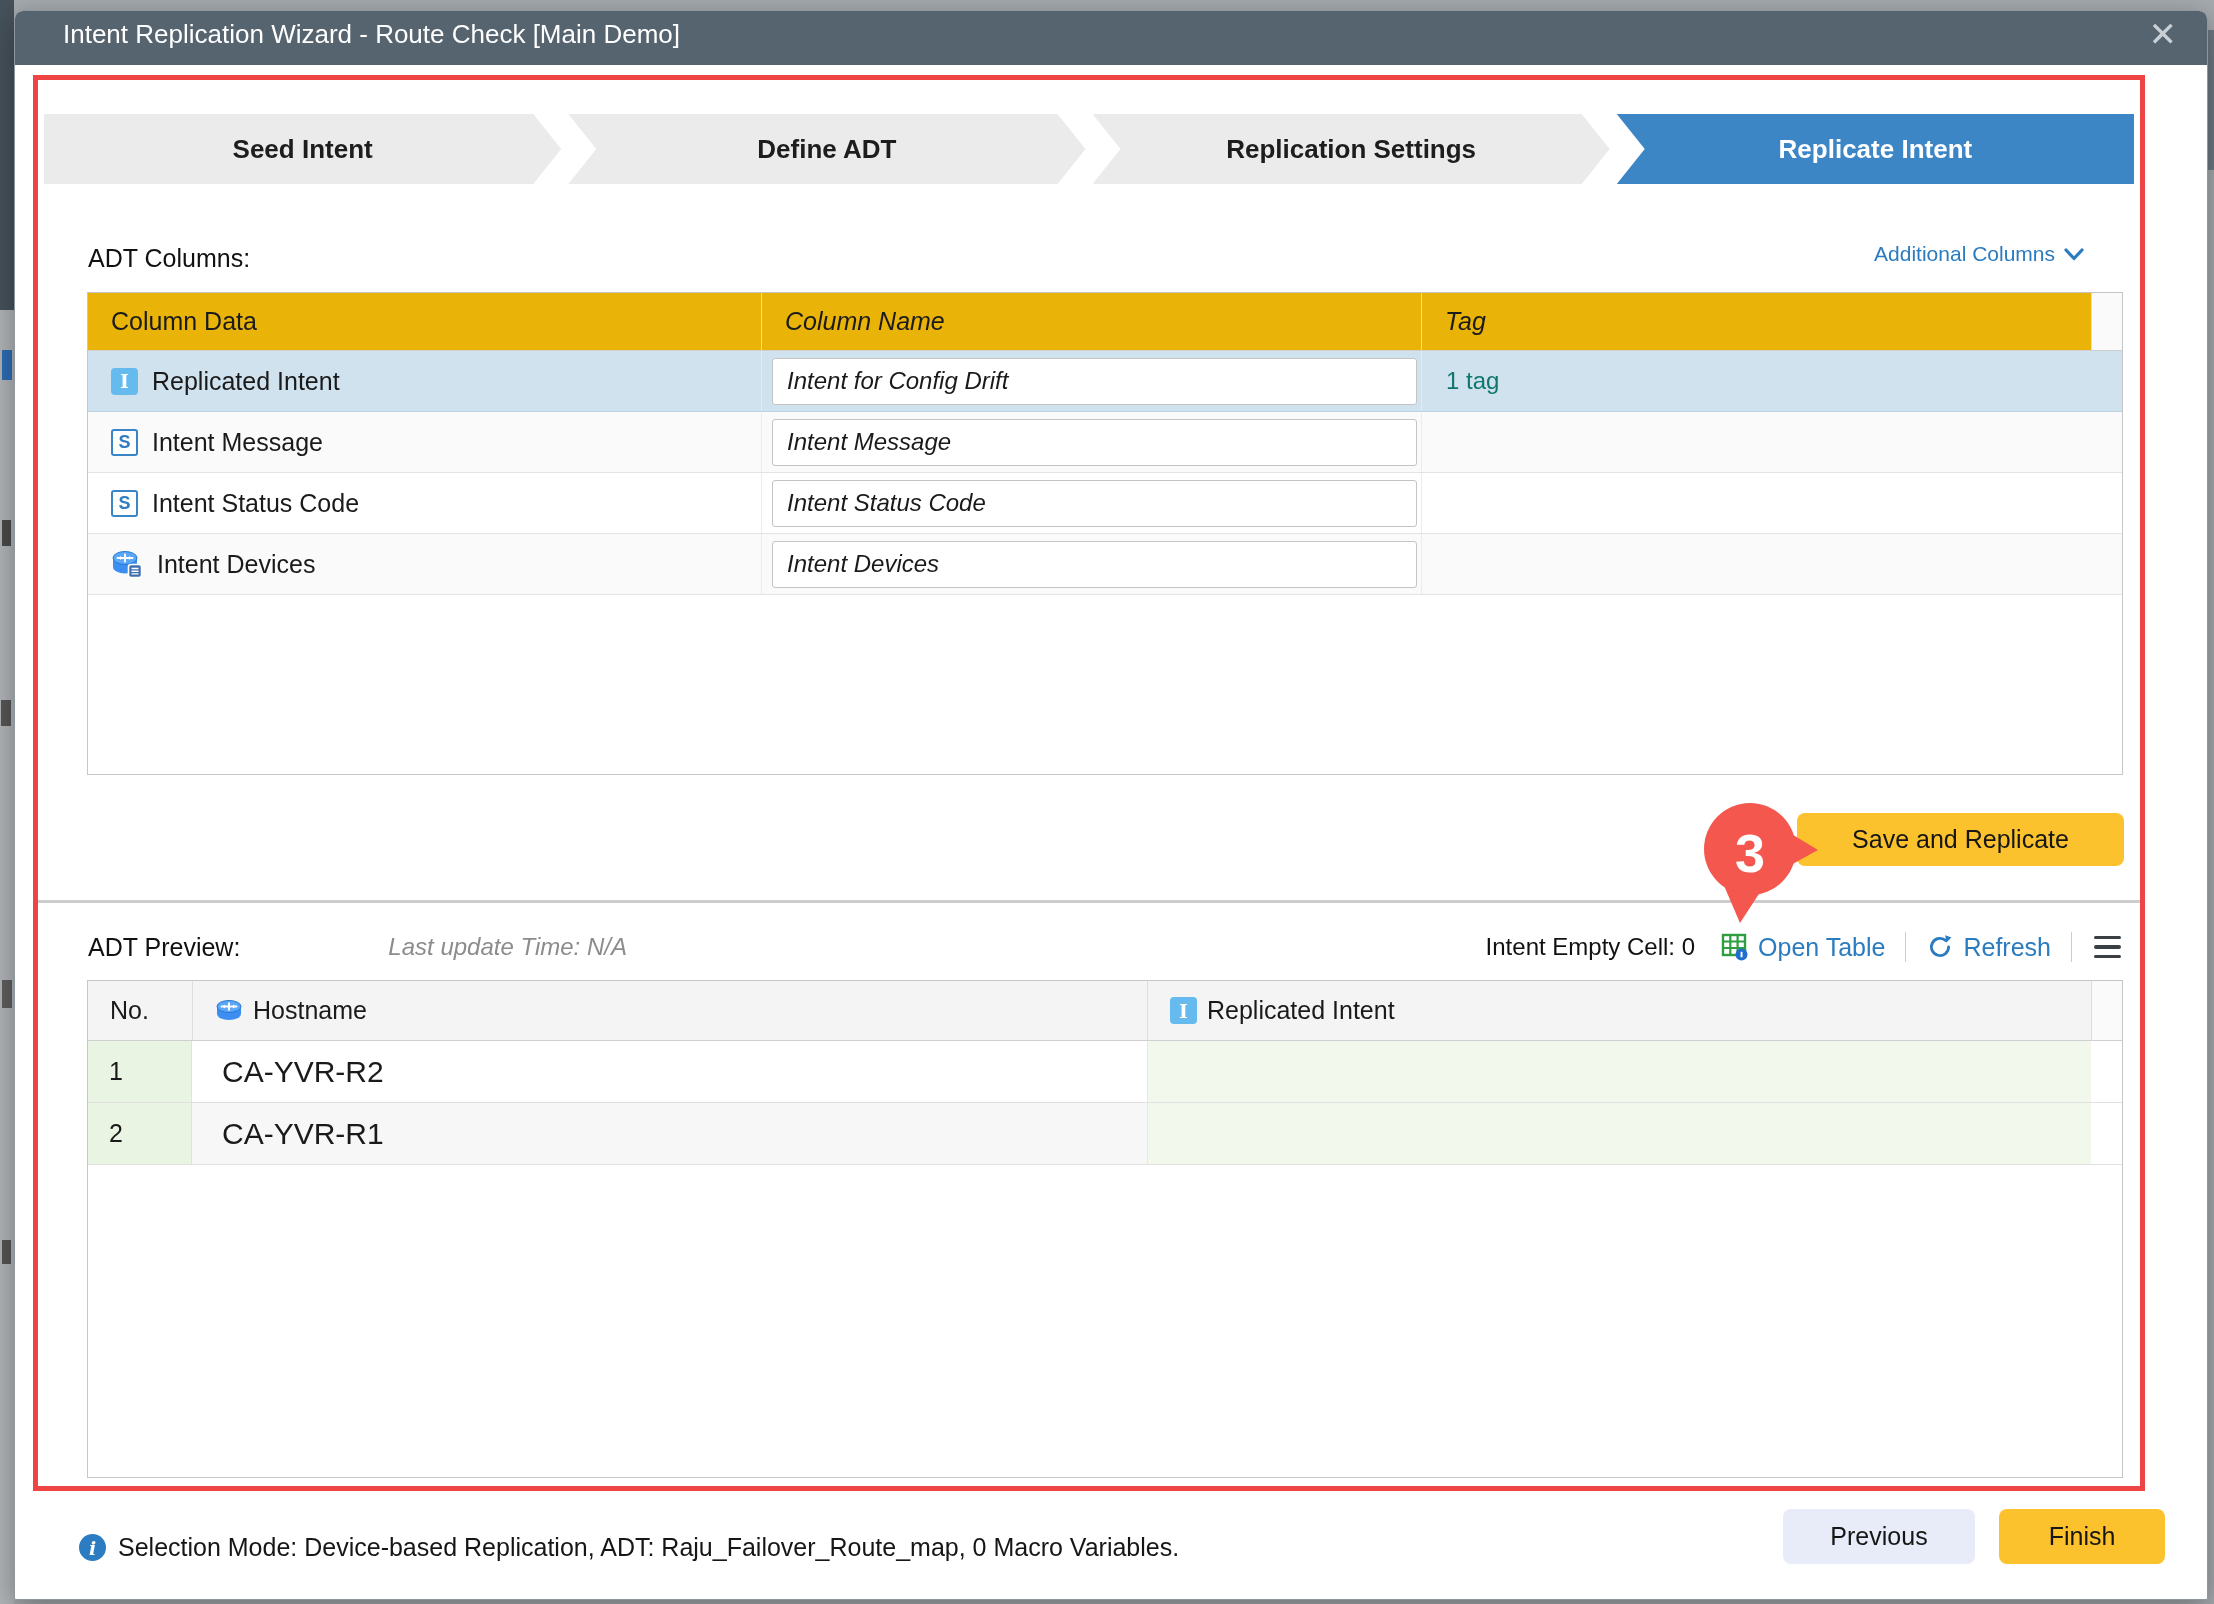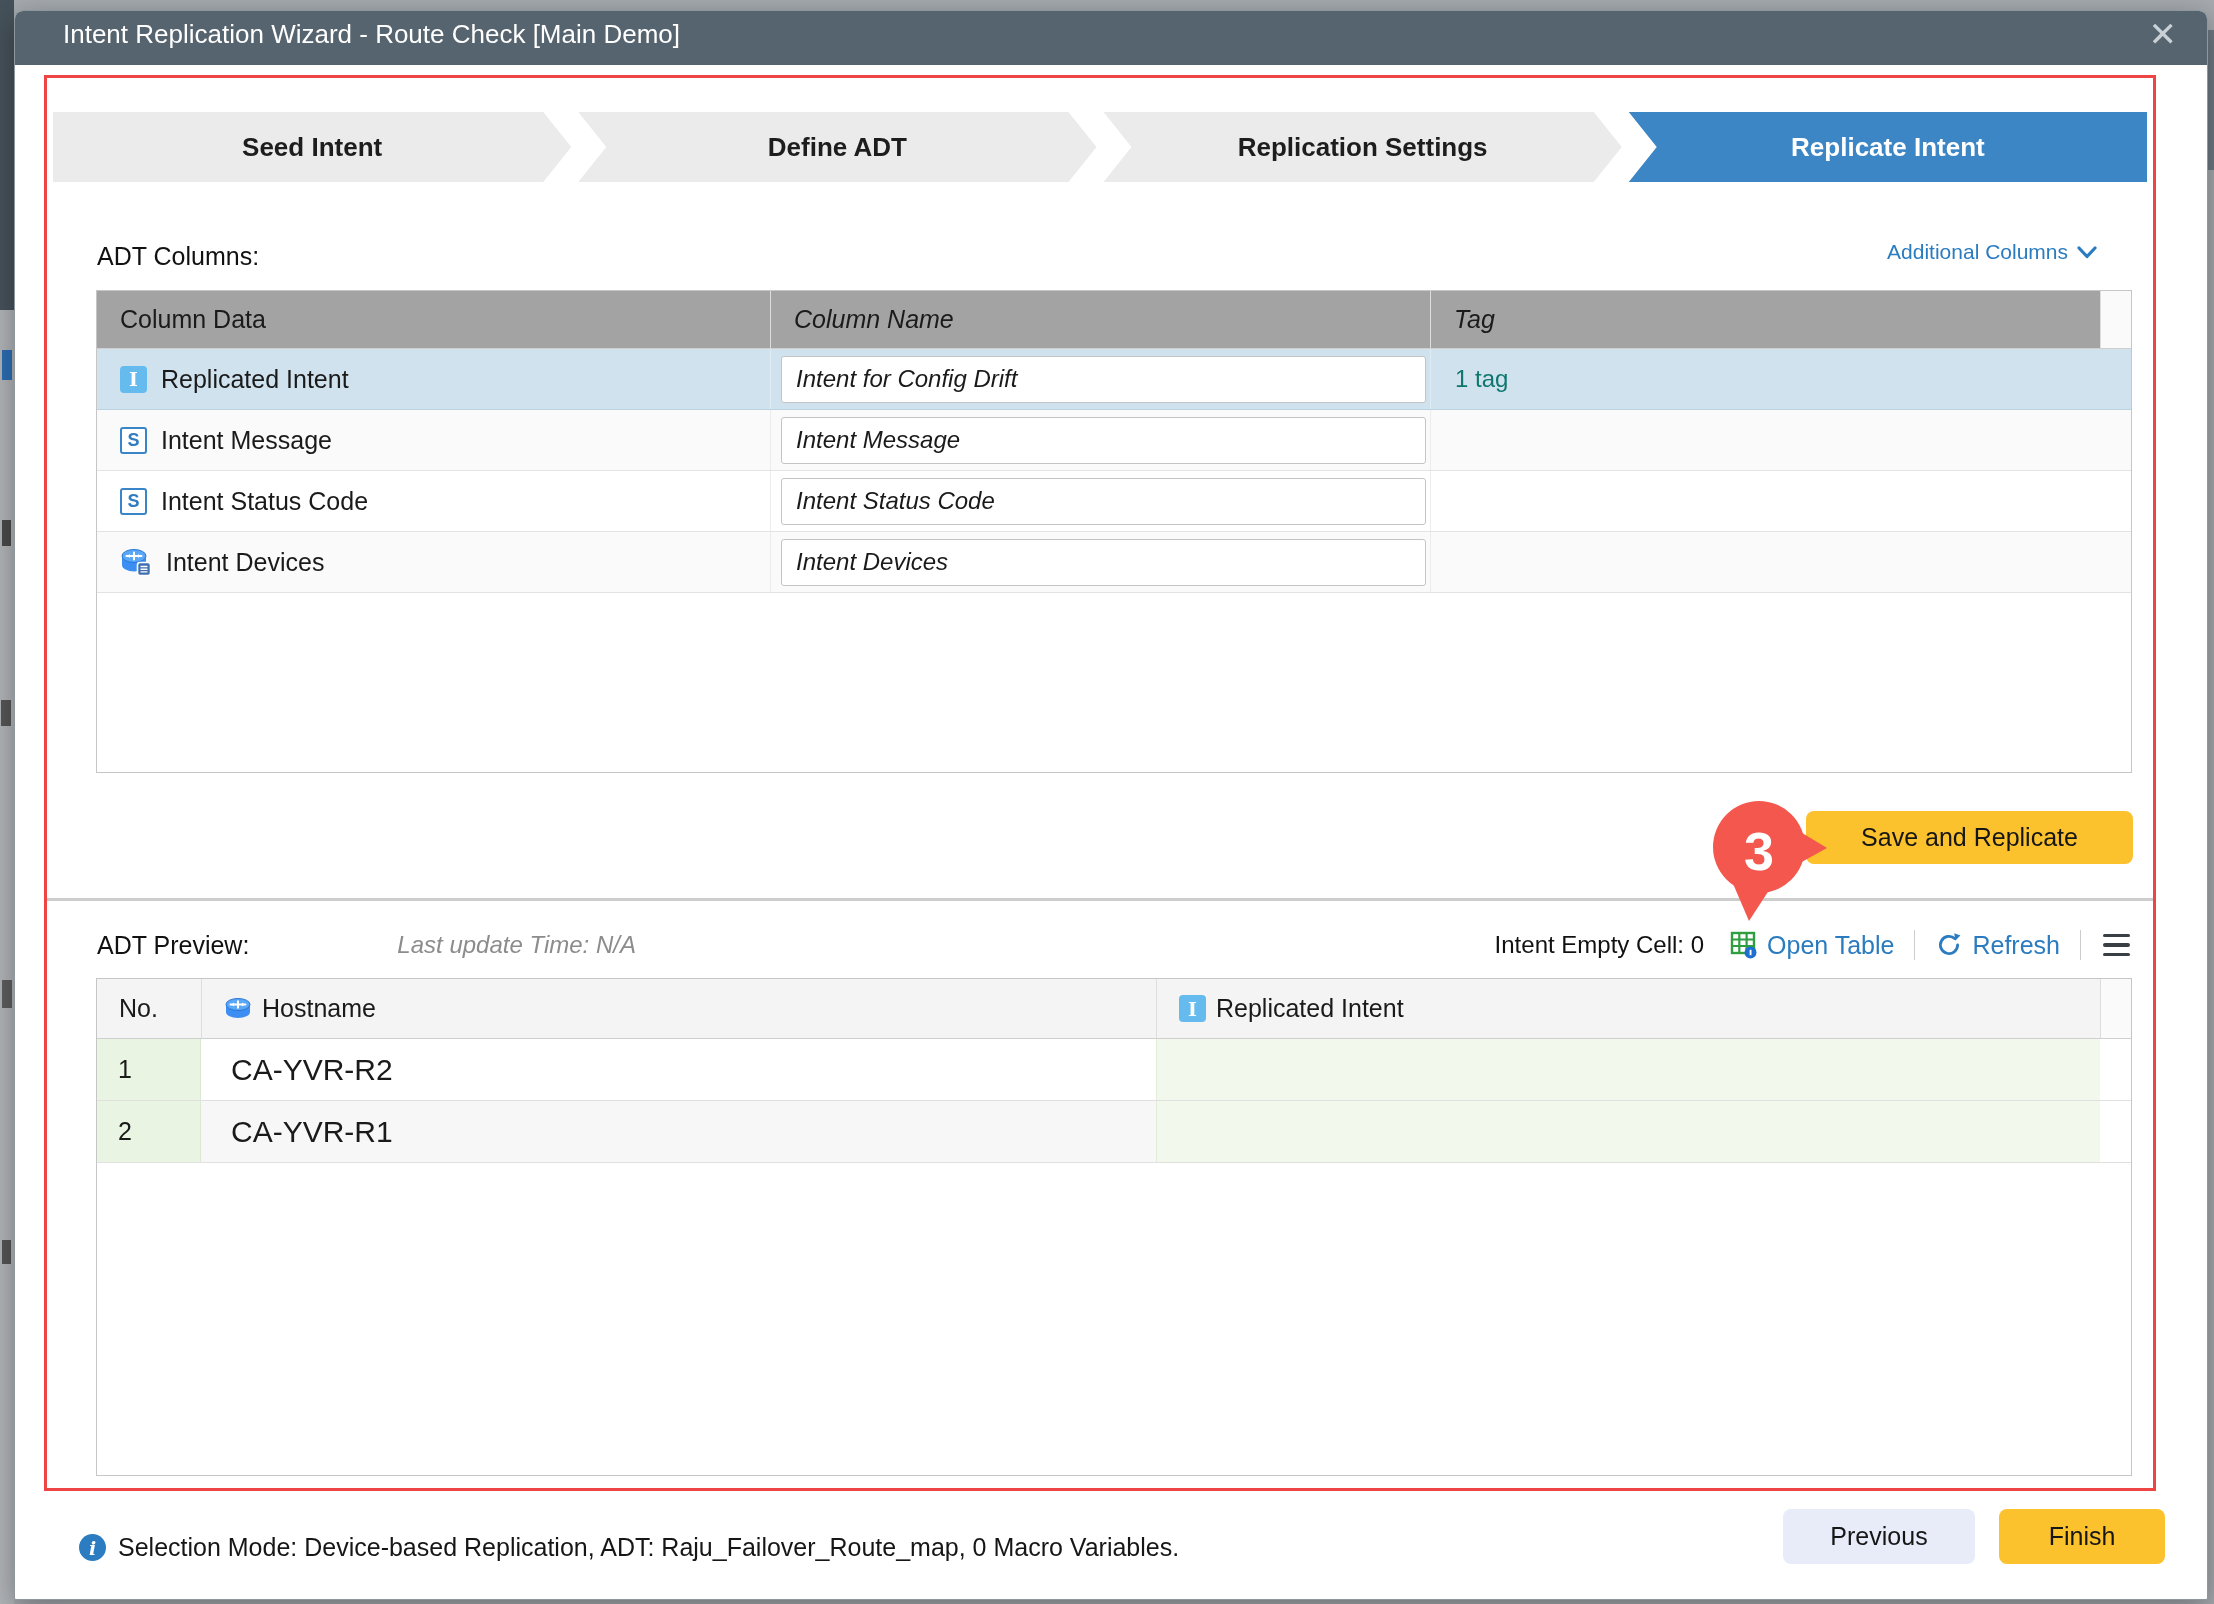--- a/index.html
+++ b/index.html
@@ -30,22 +30,22 @@
   .titlebar {
     position:absolute; left:0; top:0; right:0; height:54px;
     background:#56646f; border-radius:8px 8px 0 0;
     display:flex; align-items:center; padding:0 30px 8px 48px;
     color:#fff; font-size:26px; font-weight:500;
   }
   .close-btn { margin-left:auto; color:#c9d1d7; font-size:34px; line-height:1; font-weight:400; cursor:pointer; }
 
   
   .panel {
-    position:absolute; left:29px; top:64px; width:2112px; height:1416px;
-    border:3px solid #ef4444; background:#fff;
+    position:absolute; left:18px; top:64px; width:2112px; height:1416px;
+    border:5px solid #ef4444; background:#fff;
   }
 
   
   .steps { position:absolute; left:6px; right:6px; top:34px; height:70px; display:flex; }
   .step {
     flex:1; margin-right:7px; background:#ebebeb;
     display:flex; align-items:center; justify-content:center;
     font-size:26px; font-weight:600; color:#1d1d1d;
     clip-path:polygon(0 0, calc(100% - 28px) 0, 100% 50%, calc(100% - 28px) 100%, 0 100%, 28px 50%);
   }
@@ -58,21 +58,21 @@
     color:#2a7bbf; font-size:21px; font-weight:500; cursor:pointer;
   }
 
   
   .utable {
     position:absolute; left:49px; top:212px; width:2036px; height:483px;
     border:1px solid #c6c6c6; background:#fff; overflow:hidden;
   }
   .uhead {
     display:grid; grid-template-columns:673px 660px 670px 31px; height:58px;
-    background:#a3a3a3; border-bottom:1px solid #cfcfcf; align-items:stretch;
+    background:#eab308; border-bottom:1px solid #cfcfcf; align-items:stretch;
   }
   .uhead .hc { display:flex; align-items:center; padding-left:23px; font-size:25px; color:#1b1b1b; }
   .uhead .hc.bl { border-left:1px solid #ddd;font-style:italic; }
   .uhead .strip-h { border-left:1px solid #ddd; background:#fafafa; }
   .urow {
     display:grid; grid-template-columns:673px 660px 670px 31px; height:61px;
     border-bottom:1px solid #e3e3e3; align-items:stretch; background:#fff;
   }
   .urow.alt { background:#fafafa; }
   .urow.selected { background:#cfe2ee; border-bottom:1px solid #b9d3e3; }

